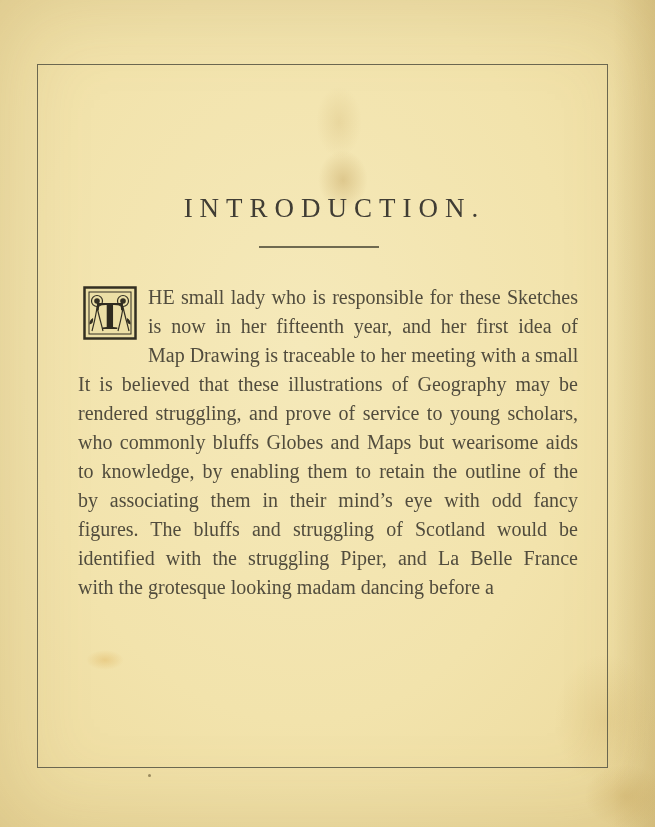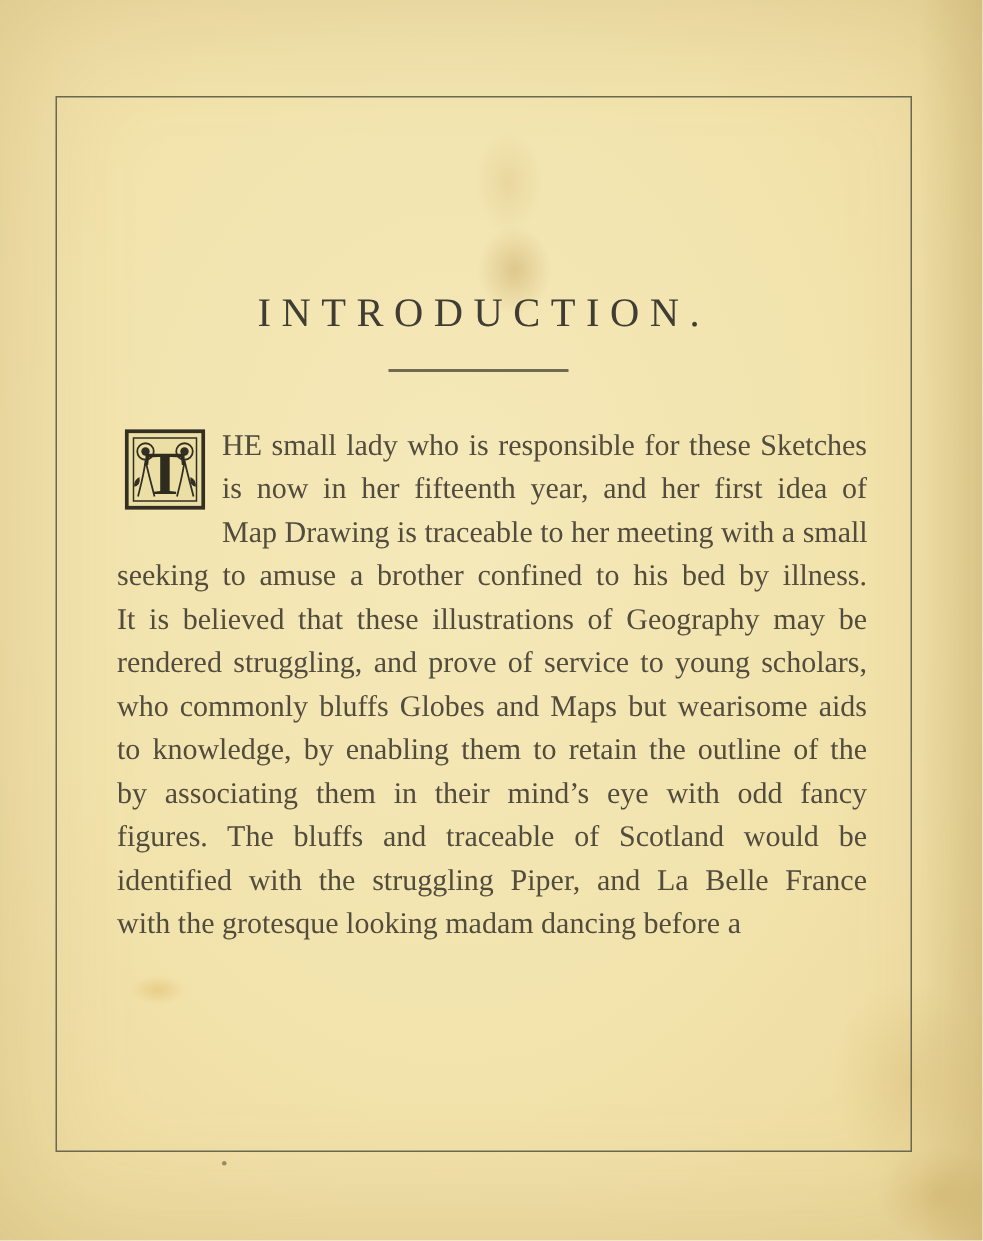--- a/index.html
+++ b/index.html
@@ -23,21 +23,21 @@
   }
   .frame {
     position: absolute;
     left: 37px; top: 64px;
     width: 569px; height: 702px;
     border: 1.5px solid #6b6750;
     box-sizing: content-box;
   }
   .page-title {
     position: absolute;
-    top: 128px; left: 0; width: 100%;
+    top: 128px; left: 12px; width: 100%;
     margin: 0;
     text-align: center;
     font-size: 27px;
     font-weight: normal;
     letter-spacing: 7px;
     color: #403d34;
   }
   .title-divider {
     position: absolute;
     top: 181px; left: 50%;
@@ -134,24 +134,23 @@
         <circle cx="40" cy="15" r="2.8" fill="#332f22"></circle>
         <path d="M14 21 C13 30 11 37 9 45 M14 21 C16 30 18 37 20 45 M40 21 C39 30 37 37 35 45 M40 21 C42 30 44 37 46 45" stroke="#332f22" stroke-width="1.2" fill="none"></path>
         <path d="M10 32 q-4 2 -3.5 6.5 q4.5 -1 3.5 -6.5 M44 32 q4 2 3.5 6.5 q-4.5 -1 -3.5 -6.5" fill="#332f22"></path>
         <text x="27" y="43" text-anchor="middle" font-family="Liberation Serif, serif" font-size="41" font-weight="bold" fill="#2f2b1f">T</text>
       </svg>
     </span>
 
     <div class="line">HE small lady who is responsible for these Sketches</div>
     <div class="line">is now in her fifteenth year, and her first idea of</div>
     <div class="line">Map Drawing is traceable to her meeting with a small</div>
-    <div class="line">seeking to amuse a brother confined to his bed by illness.</div>
     <div class="line">It is believed that these illustrations of Geography may be</div>
     <div class="line">rendered struggling, and prove of service to young scholars,</div>
     <div class="line">who commonly bluffs Globes and Maps but wearisome aids</div>
     <div class="line">to knowledge, by enabling them to retain the outline of the</div>
     <div class="line">by associating them in their mind’s eye with odd fancy</div>
-    <div class="line">figures.  The bluffs and traceable of Scotland would be</div>
+    <div class="line">figures.  The bluffs and struggling of Scotland would be</div>
     <div class="line">identified with the struggling Piper, and La Belle France</div>
     <div class="line">with the grotesque looking madam dancing before a</div>
 
   </div>
 </div>
 
 </body></html>

